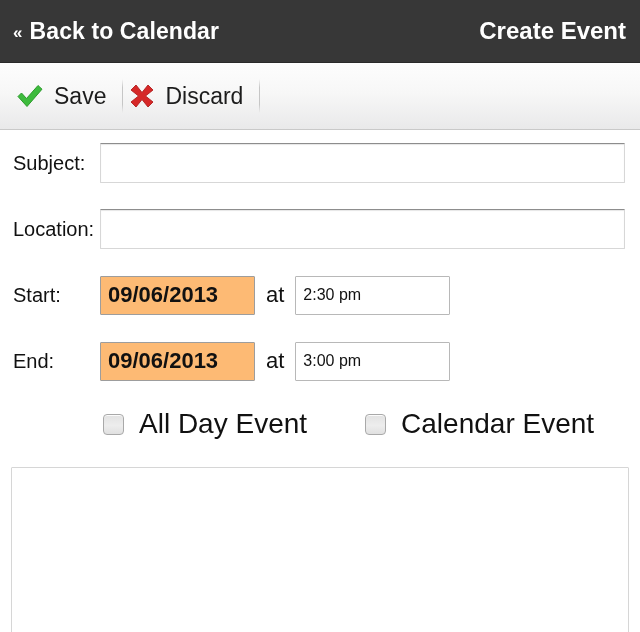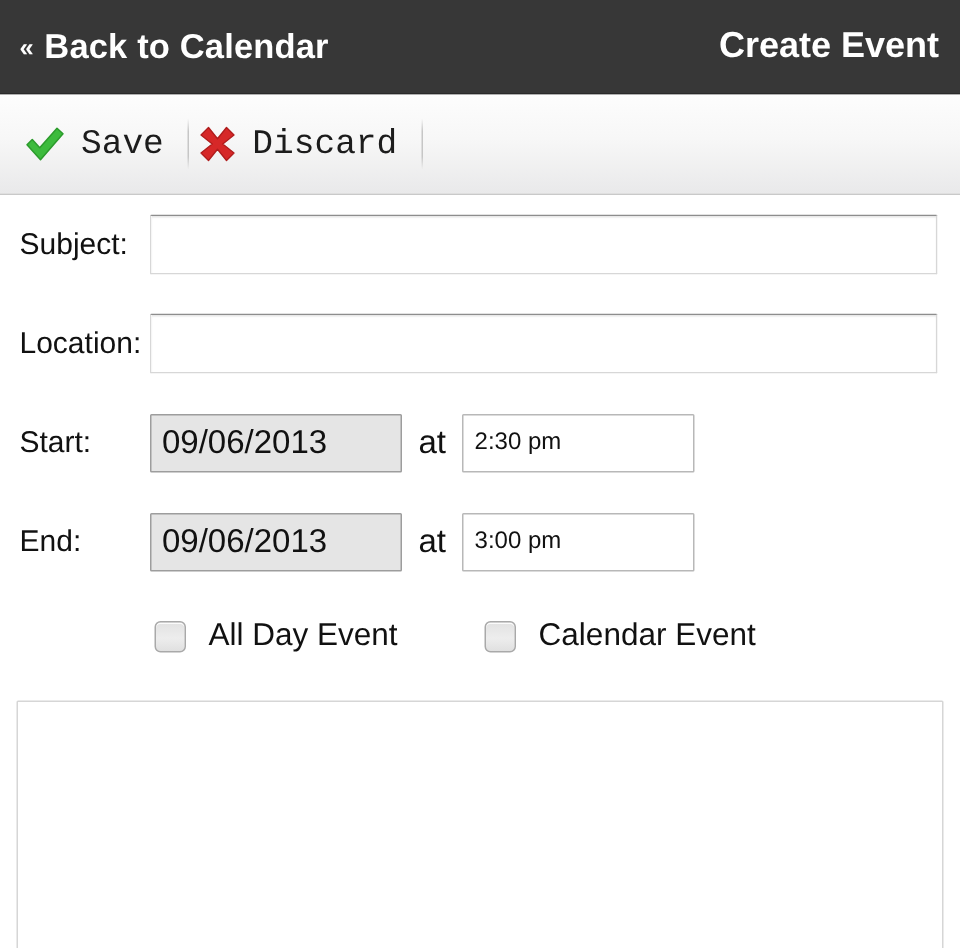--- a/index.html
+++ b/index.html
@@ -67,21 +67,21 @@
   }
   .tool-btn {
     display: flex;
     align-items: center;
     gap: 10px;
     background: none;
     border: 0;
     padding: 0 16px 0 6px;
     height: 100%;
     cursor: pointer;
-    font-family: Liberation Mono, monospace;
+    font-family: Liberation Sans, sans-serif;
     font-size: 23px;
     color: #1c1c1c;
   }
   .tool-sep {
     width: 1px;
     height: 34px;
     background: linear-gradient(to bottom, rgba(200,200,200,0) 0%, #c6c6c6 25%, #c6c6c6 75%, rgba(200,200,200,0) 100%);
     flex: 0 0 1px;
   }
   .tool-label { line-height: 1; }
@@ -116,31 +116,32 @@
     font-family: "Liberation Sans", sans-serif;
     font-size: 19px;
     color: #111;
     padding: 0 8px;
     outline: none;
     box-shadow: inset 0 1px 1px rgba(0,0,0,0.10);
   }
   .wide-input { width: 525px; }
 
   .date-input {
-    width: 168px;
+    width: 155px;
     height: 39px;
     box-sizing: border-box;
-    background: #e5e5e5;
+    background: #fdba74;
     border: 1px solid #9d9d9d;
     border-radius: 1px;
     font-family: "Liberation Sans", sans-serif;
     font-size: 22px;
     color: #111;
     padding: 0 7px;
     outline: none;
+    font-weight: bold;
   }
   .time-input {
     width: 155px;
     height: 39px;
     box-sizing: border-box;
     background: #ffffff;
     border: 1px solid #b8b8b8;
     border-radius: 1px;
     font-family: "Liberation Sans", sans-serif;
     font-size: 16px;
@@ -172,21 +173,21 @@
     width: 21px;
     height: 21px;
     box-sizing: border-box;
     border: 1px solid #a9a9a9;
     border-radius: 4px;
     background: linear-gradient(to bottom, #e2e2e2 0%, #ededed 55%, #e0e0e0 100%);
     box-shadow: inset 0 1px 0 rgba(255,255,255,0.85);
     flex: 0 0 21px;
   }
   .check-label {
-    font-size: 21px;
+    font-size: 28px;
     color: #111;
     margin-left: 15px;
     white-space: nowrap;
   }
 
   
   .notes-wrap {
     padding: 13px 11px 0 11px;
   }
   .notes {

